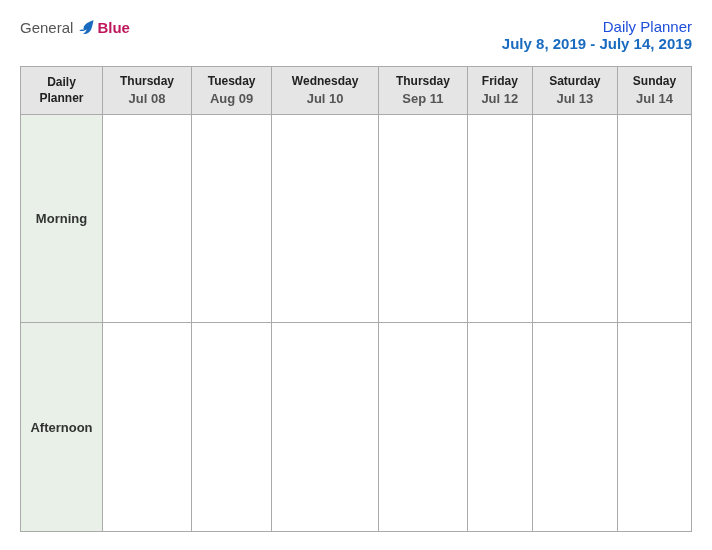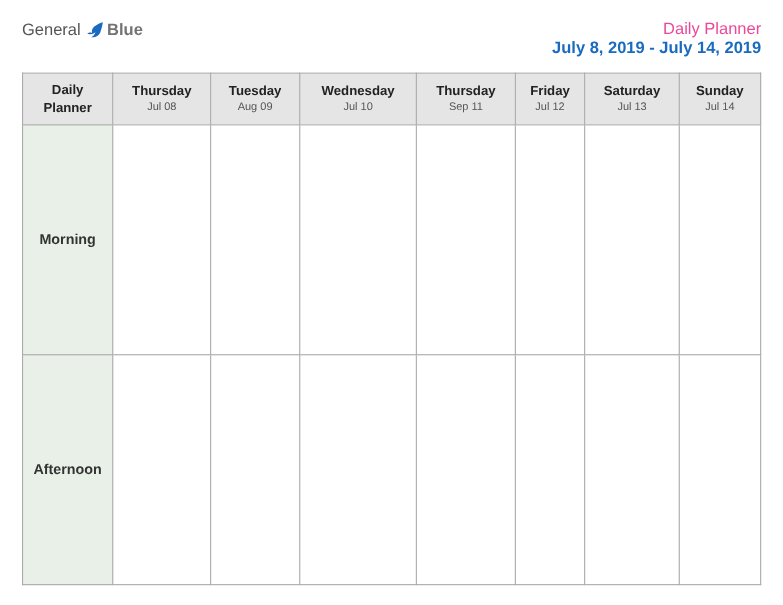--- a/index.html
+++ b/index.html
@@ -33,37 +33,37 @@
     }
 
     .logo-general {
       font-size: 15px;
       color: #555;
       font-weight: normal;
     }
 
     .logo-blue {
       font-size: 15px;
-      color: #737373;
+      color: #be185d;
       font-weight: bold;
     }
 
     .logo-icon {
       width: 18px;
       height: 18px;
       margin-left: 2px;
     }
 
     .title-area {
       text-align: right;
     }
 
     .title-main {
       font-size: 15px;
-      color: #ec4899;
+      color: #1d4ed8;
       font-weight: normal;
     }
 
     .title-date {
       font-size: 15px;
       color: #1a6bbf;
       font-weight: bold;
     }
 
     .calendar-table {
@@ -85,22 +85,22 @@
 
     .calendar-table th .day-name {
       display: block;
       font-size: 12px;
       font-weight: bold;
       color: #222;
     }
 
     .calendar-table th .day-date {
       display: block;
-      font-size: 10px;
-      font-weight: normal;
+      font-size: 13px;
+      font-weight: bold;
       color: #555;
     }
 
     .calendar-table td {
       border: 1.5px solid #aaa;
       vertical-align: middle;
       height: 110px;
     }
 
     .row-label {

